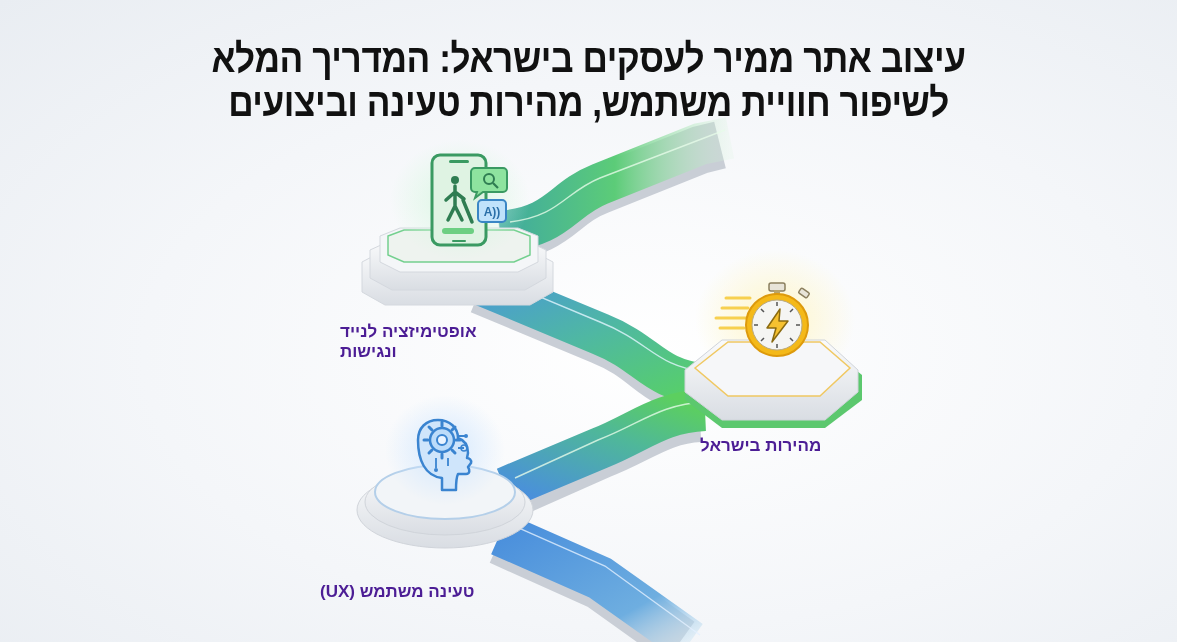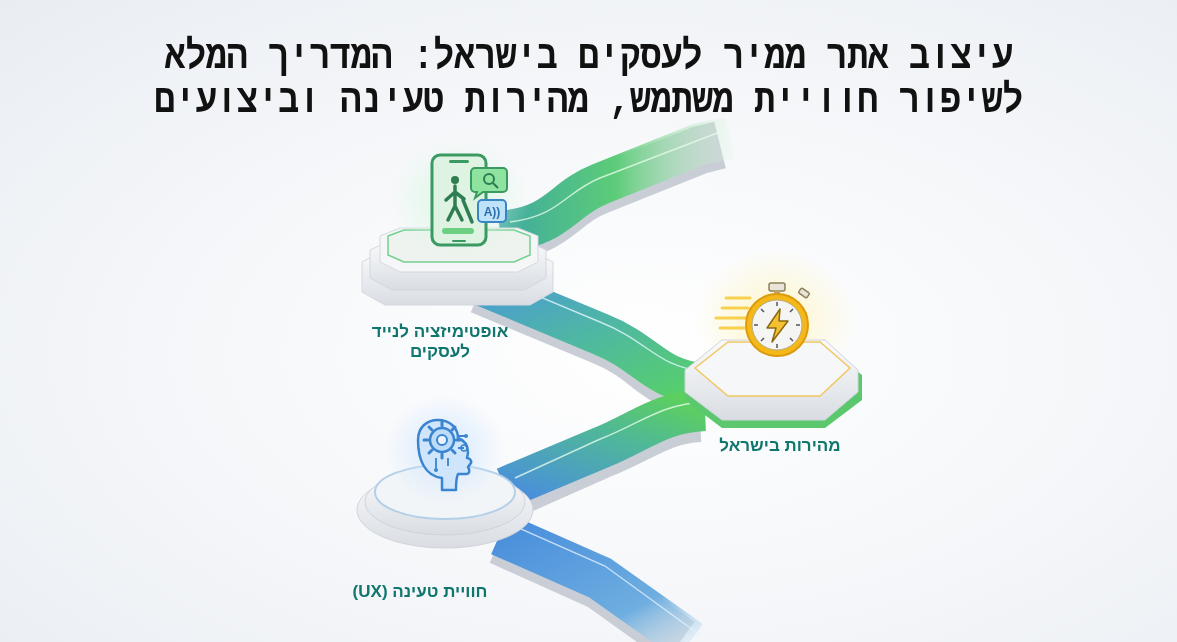--- a/index.html
+++ b/index.html
@@ -1,24 +1,24 @@
 <!DOCTYPE html>
 <html><head>
 <meta charset="utf-8">
 <style>
   html,body{margin:0;padding:0;}
   body{width:1177px;height:642px;overflow:hidden;position:relative;
     background:radial-gradient(ellipse at 55% 55%, #ffffff 0%, #f4f6f9 55%, #e9edf2 100%);
     font-family:"Liberation Sans","DejaVu Sans",sans-serif;}
   .title{position:absolute;left:0;top:36px;width:1177px;text-align:center;direction:rtl;
-    font-family:Liberation Mono, monospace;font-weight:700;color:#111;
+    font-family:Liberation Sans, sans-serif;font-weight:700;color:#111;
     font-size:40px;line-height:44px;letter-spacing:-0.5px;}
   .title div{transform:scaleX(0.88);}
   svg.scene{position:absolute;left:0;top:0;}
-  .label{position:absolute;direction:rtl;text-align:center;font-weight:700;color:#0f766e;
+  .label{position:absolute;direction:rtl;text-align:left;font-weight:700;color:#4c1d95;
     font-size:17px;line-height:20px;font-family:"Liberation Sans","DejaVu Sans",sans-serif;}
 </style>
 </head>
 <body>
 
 <div class="title">
   <div>עיצוב אתר ממיר לעסקים בישראל: המדריך המלא</div>
   <div>לשיפור חוויית משתמש, מהירות טעינה וביצועים</div>
 </div>
 
@@ -132,20 +132,20 @@
     <path d="M442,426 v-4 M442,454 v4 M428,440 h-4 M456,440 h4 M432,430 l-3,-3 M452,430 l3,-3 M432,450 l-3,3 M452,450 l3,3" stroke="#3a84d0" stroke-width="3" stroke-linecap="round"></path>
     <path d="M458,436 h8 M458,448 h6 M436,458 v10 M448,458 v8" stroke="#3a84d0" stroke-width="1.8"></path>
     <circle cx="466" cy="436" r="2" fill="#3a84d0"></circle>
     <circle cx="464" cy="448" r="3" fill="none" stroke="#3a84d0" stroke-width="1.5"></circle>
     <circle cx="436" cy="470" r="2" fill="#3a84d0"></circle>
   </g>
 </svg>
 
 <div class="label" style="left:340px;top:322px;width:200px;">
   <div>אופטימיזציה לנייד</div>
-  <div>לעסקים</div>
+  <div>ונגישות</div>
 </div>
 <div class="label" style="left:700px;top:436px;width:160px;">
   <div>מהירות בישראל</div>
 </div>
 <div class="label" style="left:320px;top:582px;width:200px;">
-  <div>חוויית טעינה (UX)</div>
+  <div>טעינה משתמש (UX)</div>
 </div>
 
 </body></html>

